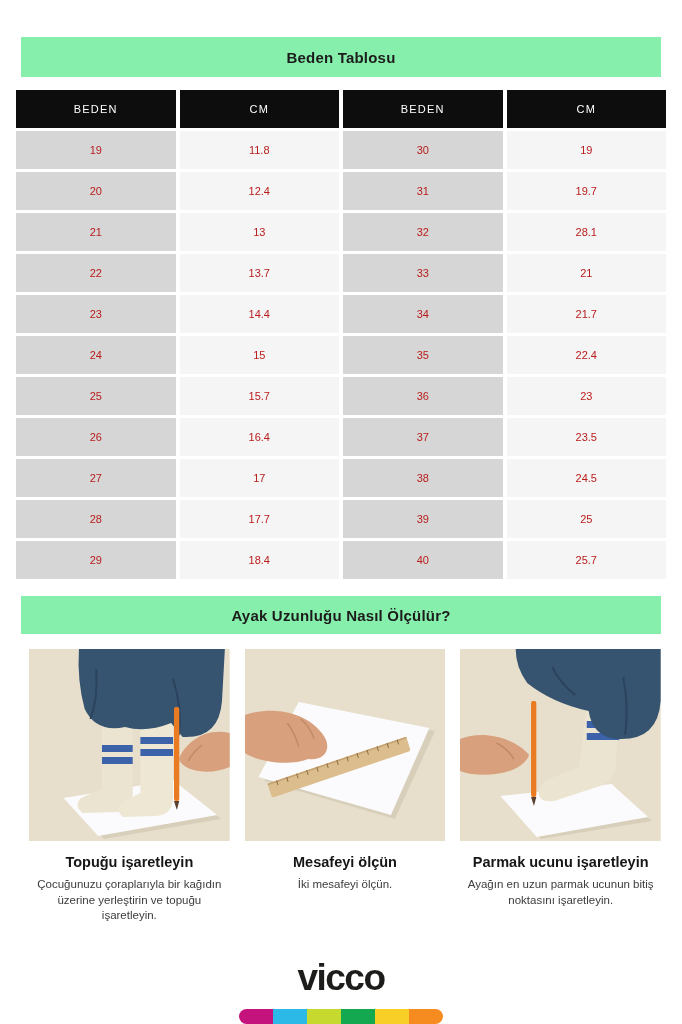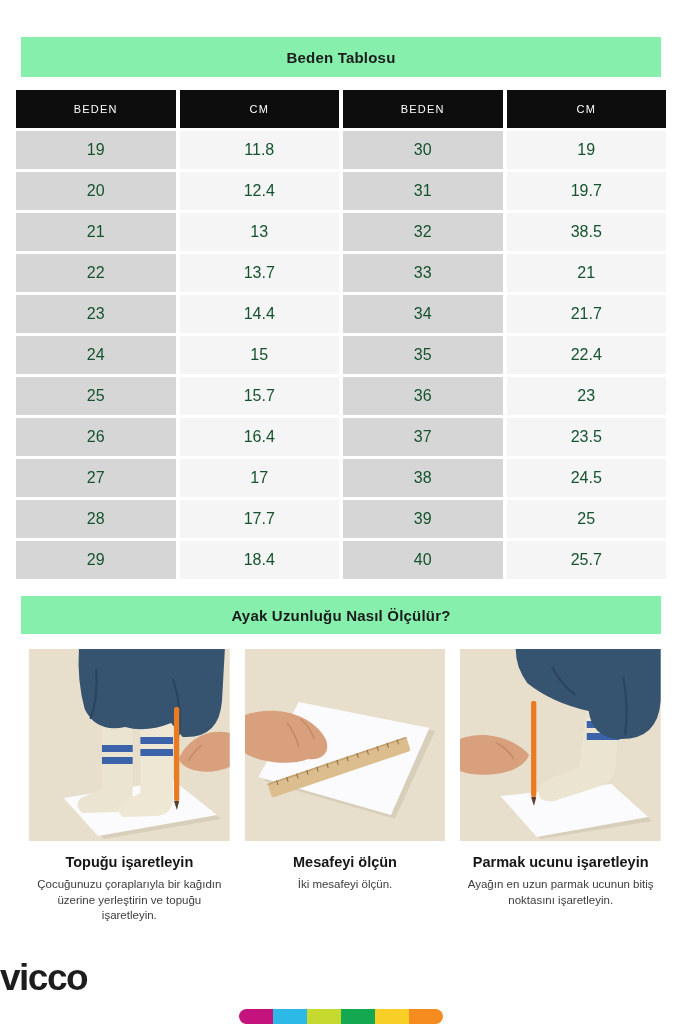--- a/index.html
+++ b/index.html
@@ -15,39 +15,39 @@
   .band.first { margin-top:37px; }
   .band.second { margin-top:17px; height:38px; }
 
   .size-table {
     margin:13px 16px 0;
     display:grid; grid-template-columns:repeat(4,1fr);
     gap:3px 4px;
   }
   .cell {
     height:38px; display:flex; align-items:center; justify-content:center;
-    font-size:16px; color:#14532d;
+    font-size:11px; color:#b91c1c;
   }
   .cell.head {
     background:var(--head-bg,#0d0d0d); color:#fff;
     font-size:11px; letter-spacing:1.2px; font-weight:normal;
   }
   .cell.size { background:var(--size-bg,#d6d6d6); }
   .cell.cm   { background:var(--cm-bg,#f5f5f5); }
 
   .photos { margin:15px 21px 0; display:flex; gap:7px; }
   figure { margin:0; flex:1; display:flex; flex-direction:column; min-width:0;padding-left:8px; }
   .photo { width:100%; height:192px; display:block; }
   figcaption { text-align:center; }
   .step-heading { margin-top:13px; font-weight:bold; font-size:14.5px; color:#161616; }
   .step-text { margin:7px auto 0; font-size:11.5px; line-height:1.35; color:#3c3c3c; max-width:198px; }
 
   .wordmark {
     position:absolute; left:0; right:0; top:957px;
-    font-size:37px; font-weight:800;
+    text-align:center; font-size:37px; font-weight:800;
     color:#1d1d1b; letter-spacing:-1.5px;
   }
   .rainbow-bar {
     position:absolute; left:50%; transform:translateX(-50%);
     top:1009px; width:204px; height:15px;
     border-radius:8px; overflow:hidden; display:flex;
   }
   .rainbow-bar .seg { flex:1; height:100%; }
 </style>
 </head>
@@ -68,21 +68,21 @@
       <div class="cell cm">11.8</div>
       <div class="cell size">30</div>
       <div class="cell cm">19</div>
       <div class="cell size">20</div>
       <div class="cell cm">12.4</div>
       <div class="cell size">31</div>
       <div class="cell cm">19.7</div>
       <div class="cell size">21</div>
       <div class="cell cm">13</div>
       <div class="cell size">32</div>
-      <div class="cell cm">38.5</div>
+      <div class="cell cm">28.1</div>
       <div class="cell size">22</div>
       <div class="cell cm">13.7</div>
       <div class="cell size">33</div>
       <div class="cell cm">21</div>
       <div class="cell size">23</div>
       <div class="cell cm">14.4</div>
       <div class="cell size">34</div>
       <div class="cell cm">21.7</div>
       <div class="cell size">24</div>
       <div class="cell cm">15</div>

